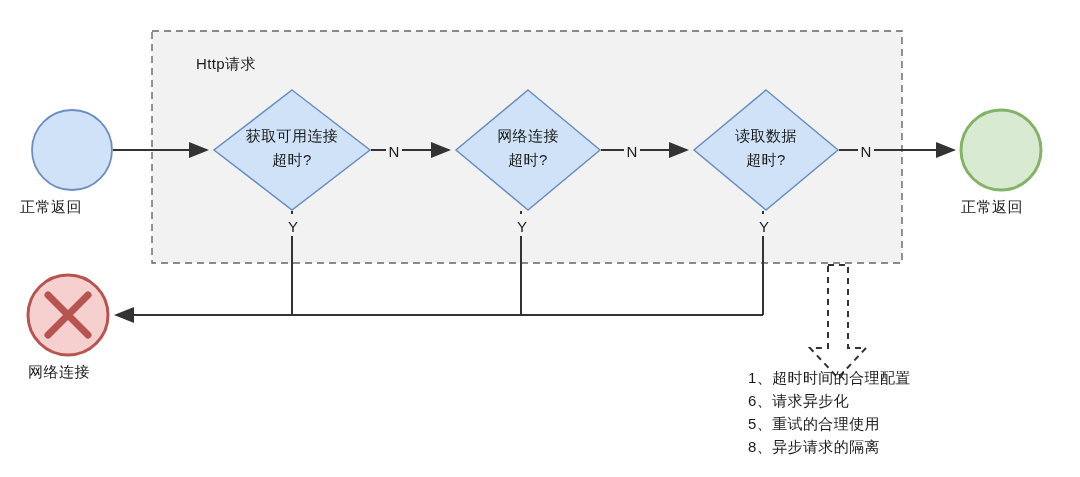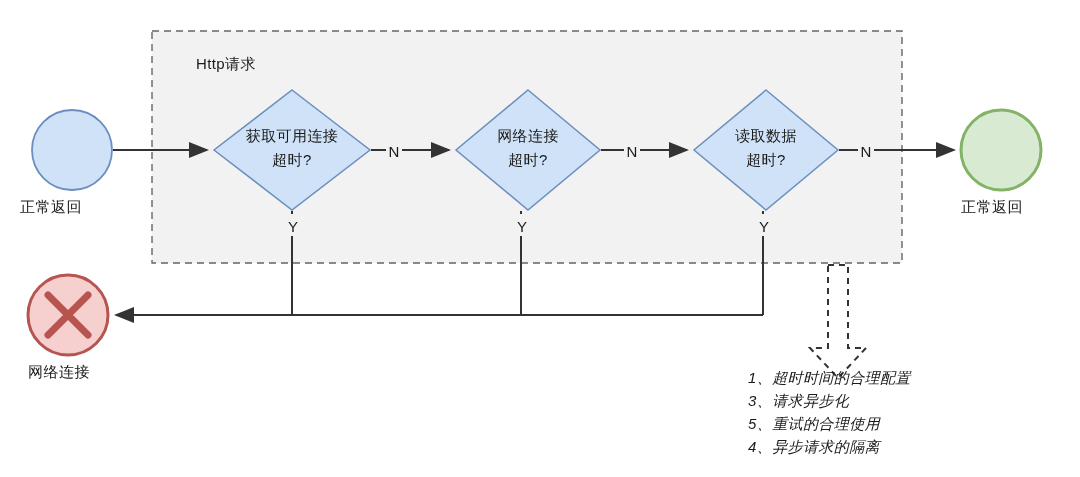--- a/index.html
+++ b/index.html
@@ -51,21 +51,20 @@
     position: absolute;
     left: 748px;
     top: 366px;
     font-size: 15px;
     line-height: 23px;
     color: #1a1a1a;
     letter-spacing: 0.4px;
   }
   #notes-list div {
     white-space: nowrap;
-    font-style: italic;
   }
 </style>
 </head>
 <body>
 
 <div id="canvas">
 
   <svg id="flow-svg" viewBox="0 0 1080 477">
     <defs>
       <marker id="arrow" markerWidth="10" markerHeight="10" refX="9" refY="4" orient="auto" markerUnits="strokeWidth">
@@ -129,18 +128,18 @@
   </svg>
 
   <div class="group-title" style="left:196px; top:55px;">Http请求</div>
 
   <div class="node-label" style="left:20px; top:198px;">正常返回</div>
   <div class="node-label" style="left:961px; top:198px;">正常返回</div>
   <div class="node-label" style="left:28px; top:363px;">网络连接</div>
 
   <div id="notes-list">
     <div>1、超时时间的合理配置</div>
-    <div>3、请求异步化</div>
+    <div>6、请求异步化</div>
     <div>5、重试的合理使用</div>
-    <div>4、异步请求的隔离</div>
+    <div>8、异步请求的隔离</div>
   </div>
 
 </div>
 
 </body></html>

